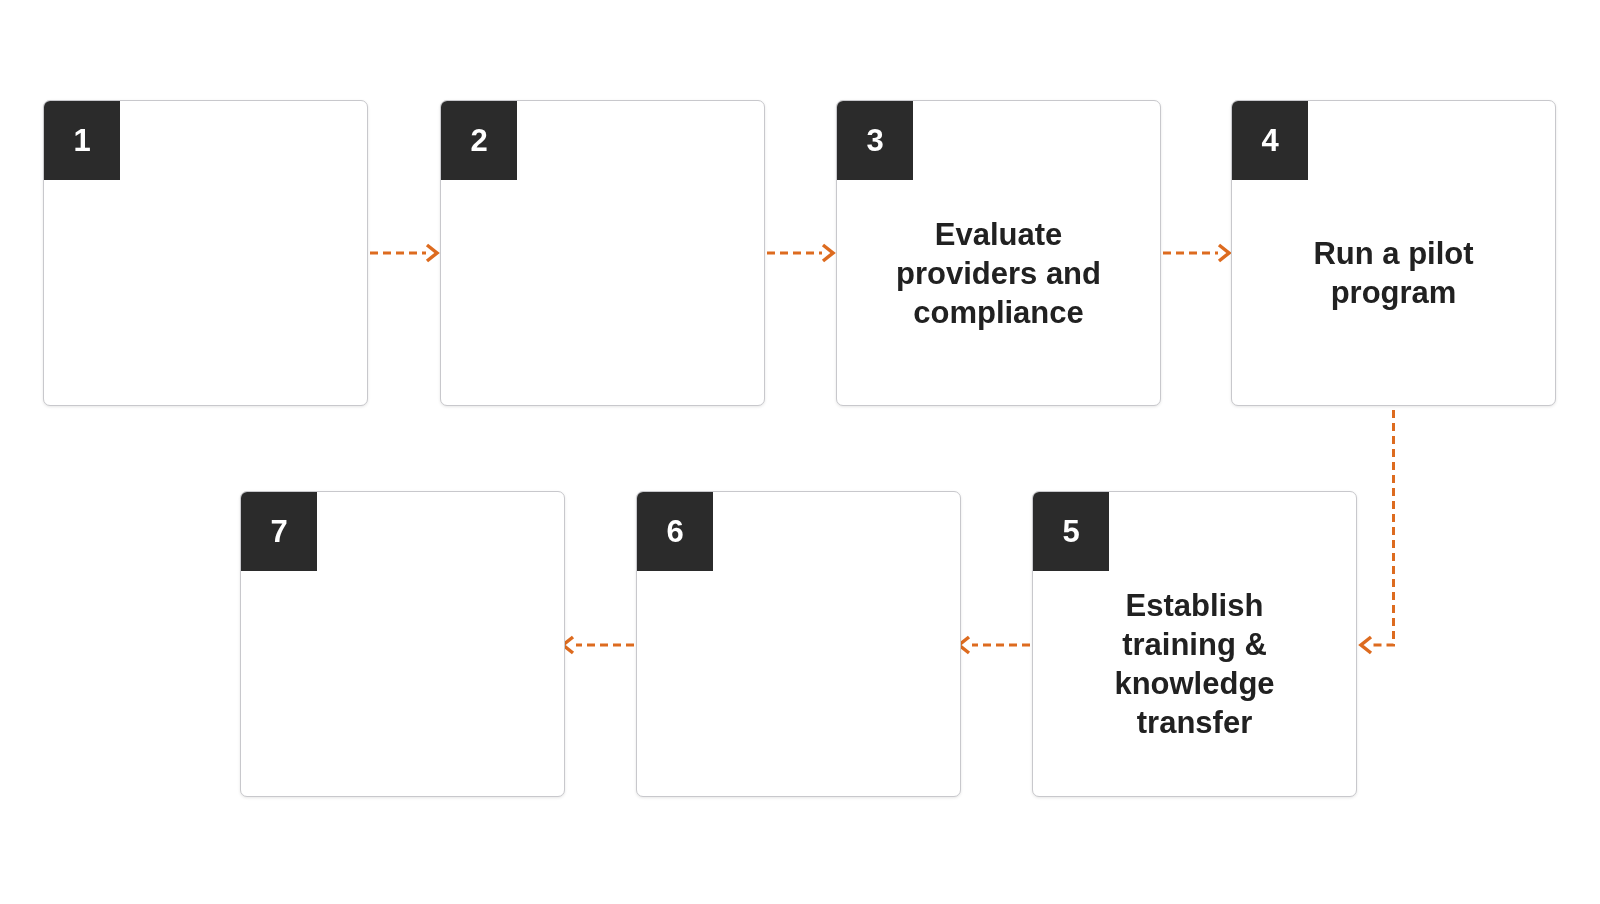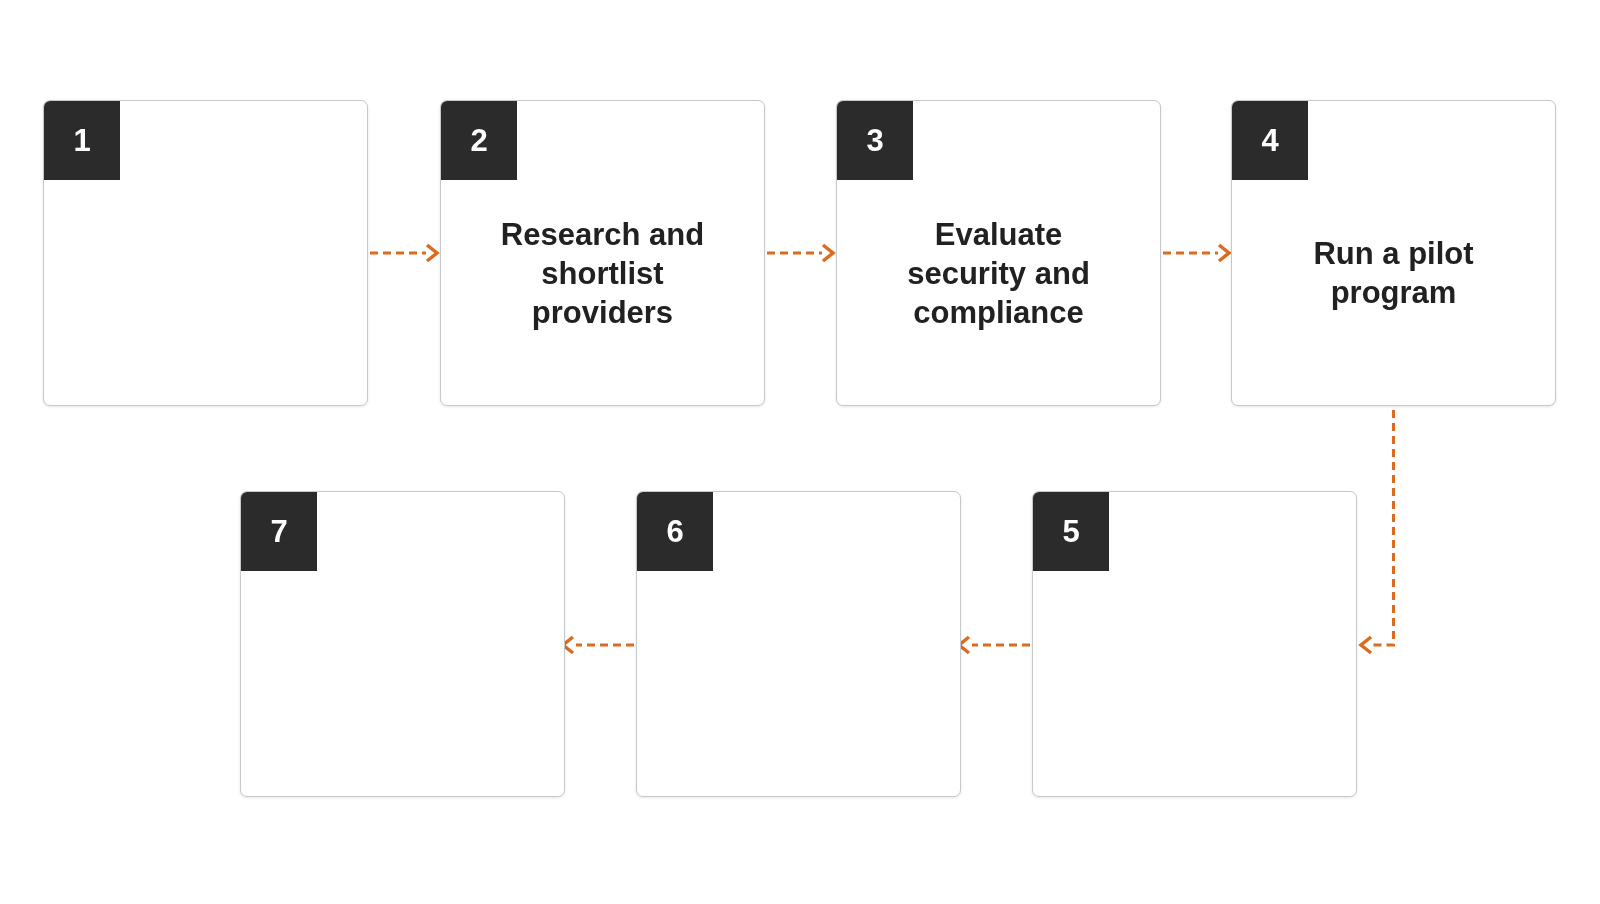--- a/index.html
+++ b/index.html
@@ -88,46 +88,47 @@
   <div class="box pos-1">
     <div class="badge">
       <span>1</span>
     </div>
   </div>
 
   <div class="box pos-2">
     <div class="badge">
       <span>2</span>
     </div>
-    <div class="label">Research and
-shortlist
-providers</div>
   </div>
 
   <div class="box pos-3">
     <div class="badge">
       <span>3</span>
     </div>
     <div class="label">Evaluate
-security and
+providers and
 compliance</div>
   </div>
 
   <div class="box pos-4">
     <div class="badge">
       <span>4</span>
     </div>
     <div class="label">Run a pilot
 program</div>
   </div>
 
   <div class="box pos-5">
     <div class="badge">
       <span>5</span>
     </div>
+    <div class="label">Establish
+training &amp;
+knowledge
+transfer</div>
   </div>
 
   <div class="box pos-6">
     <div class="badge">
       <span>6</span>
     </div>
   </div>
 
   <div class="box pos-7">
     <div class="badge">

